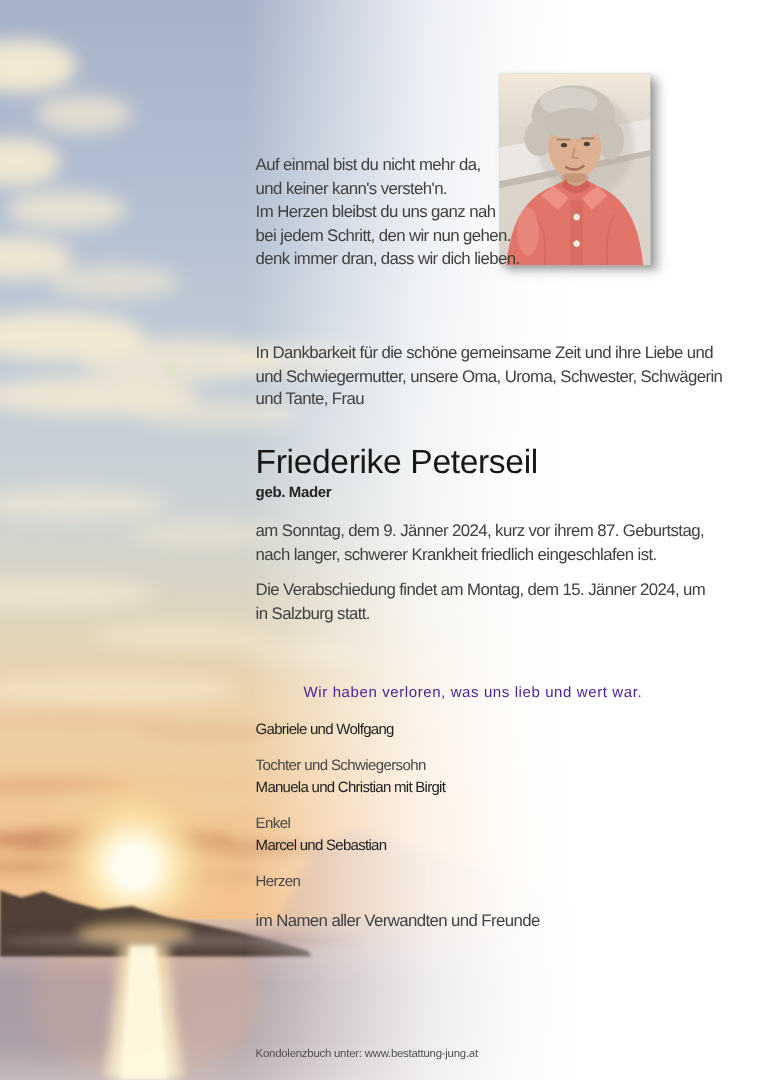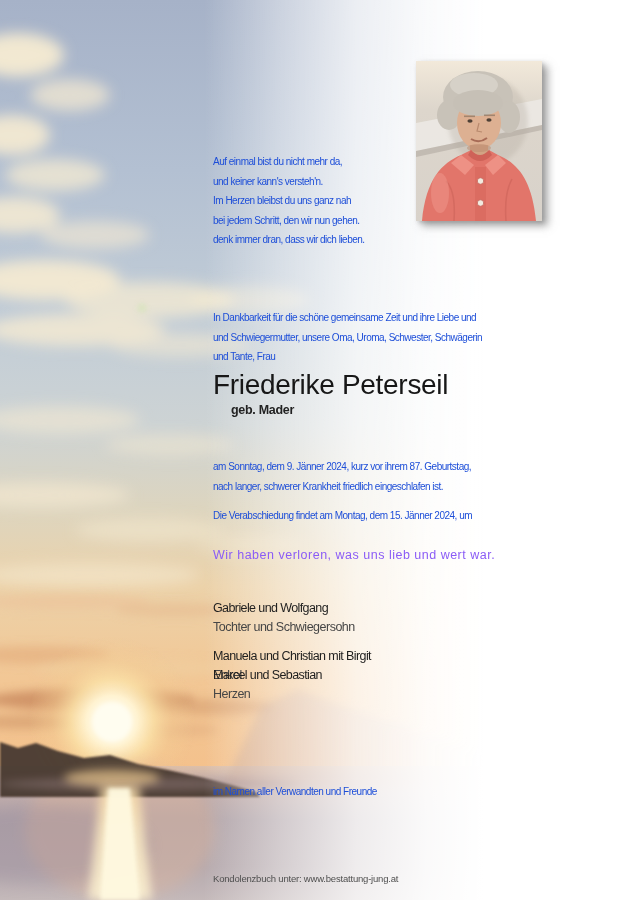--- a/index.html
+++ b/index.html
@@ -13,35 +13,35 @@
   }
   .bg{position:absolute;left:0;top:0;width:636px;height:900px;display:block;}
   .photo{
     position:absolute;left:416px;top:61px;width:126px;height:160px;
     background:#d8d2ca;
     box-shadow:6px 5px 8px rgba(105,105,105,.55), 2px 2px 4px rgba(120,120,120,.35);
   }
   .photo svg{display:block;width:100%;height:100%;}
   .txt{position:absolute;left:213px;}
   .line{display:block;white-space:nowrap;}
-  .body-text{font-size:10px;line-height:19.5px;letter-spacing:-0.5px;color:#1d4ed8;margin-top:24px;}
+  .body-text{font-size:14px;line-height:19.5px;letter-spacing:-0.5px;color:#404040;}
   .poem{top:128px;}
   .intro{top:284px;}
   .deceased-name{
     top:369px;margin:0;font-weight:400;
     font-size:28px;line-height:32px;letter-spacing:-0.3px;color:#171717;
     white-space:nowrap;
   }
-  .maiden{top:403px;font-size:12.5px;font-weight:bold;letter-spacing:-0.3px;color:#222;margin-left:18px;}
+  .maiden{top:403px;font-size:12.5px;font-weight:bold;letter-spacing:-0.3px;color:#222;}
   .death{top:433px;}
   .farewell{top:482px;}
-  .loss{top:548px;font-size:12.5px;letter-spacing:0.5px;color:#8b5cf6;white-space:nowrap;}
+  .loss{top:570px;font-size:12.5px;letter-spacing:0.5px;color:#4c1d95;white-space:nowrap;margin-left:40px;}
   .mourner{left:213px;position:absolute;}
   .m-names{font-size:12.5px;font-weight:normal;letter-spacing:-0.6px;line-height:16px;color:#1e1e1e;white-space:nowrap;}
-  .m-rel{font-size:12.5px;letter-spacing:-0.5px;line-height:16px;color:#464646;white-space:nowrap;margin-top:3px;}
+  .m-rel{font-size:12.5px;letter-spacing:-0.5px;line-height:16px;color:#464646;white-space:nowrap;margin-top:14px;}
   .closing{top:758px;}
   .footer-note{top:873px;font-size:9.5px;letter-spacing:-0.2px;line-height:12px;color:#4f4f4f;white-space:nowrap;}
 </style>
 </head>
 <body>
 
 <div class="page">
 
   <svg class="bg" viewBox="0 0 636 900" aria-hidden="true">
     <defs>
@@ -218,33 +218,34 @@
   <h1 class="txt deceased-name">Friederike Peterseil</h1>
   <div class="txt maiden">geb. Mader</div>
 
   <div class="txt body-text death">
     <span class="line">am Sonntag, dem 9. Jänner 2024, kurz vor ihrem 87. Geburtstag,</span>
     <span class="line">nach langer, schwerer Krankheit friedlich eingeschlafen ist.</span>
   </div>
 
   <div class="txt body-text farewell">
     <span class="line">Die Verabschiedung findet am Montag, dem 15. Jänner 2024, um</span>
+    <span class="line">in Salzburg statt.</span>
   </div>
 
   <div class="txt loss">Wir haben verloren, was uns lieb und wert war.</div>
 
   <div class="mourner" style="top:600px;">
     <div class="m-names">Gabriele und Wolfgang</div>
     <div class="m-rel">Tochter und Schwiegersohn</div>
   </div>
   <div class="mourner" style="top:648px;">
     <div class="m-names">Manuela und Christian mit Birgit</div>
     <div class="m-rel">Enkel</div>
   </div>
-  <div class="mourner" style="top:667px;">
+  <div class="mourner" style="top:696px;">
     <div class="m-names">Marcel und Sebastian</div>
     <div class="m-rel">Herzen</div>
   </div>
 
   <div class="txt body-text closing">im Namen aller Verwandten und Freunde</div>
 
   <div class="txt footer-note">Kondolenzbuch unter: www.bestattung-jung.at</div>
 
 </div>
 

